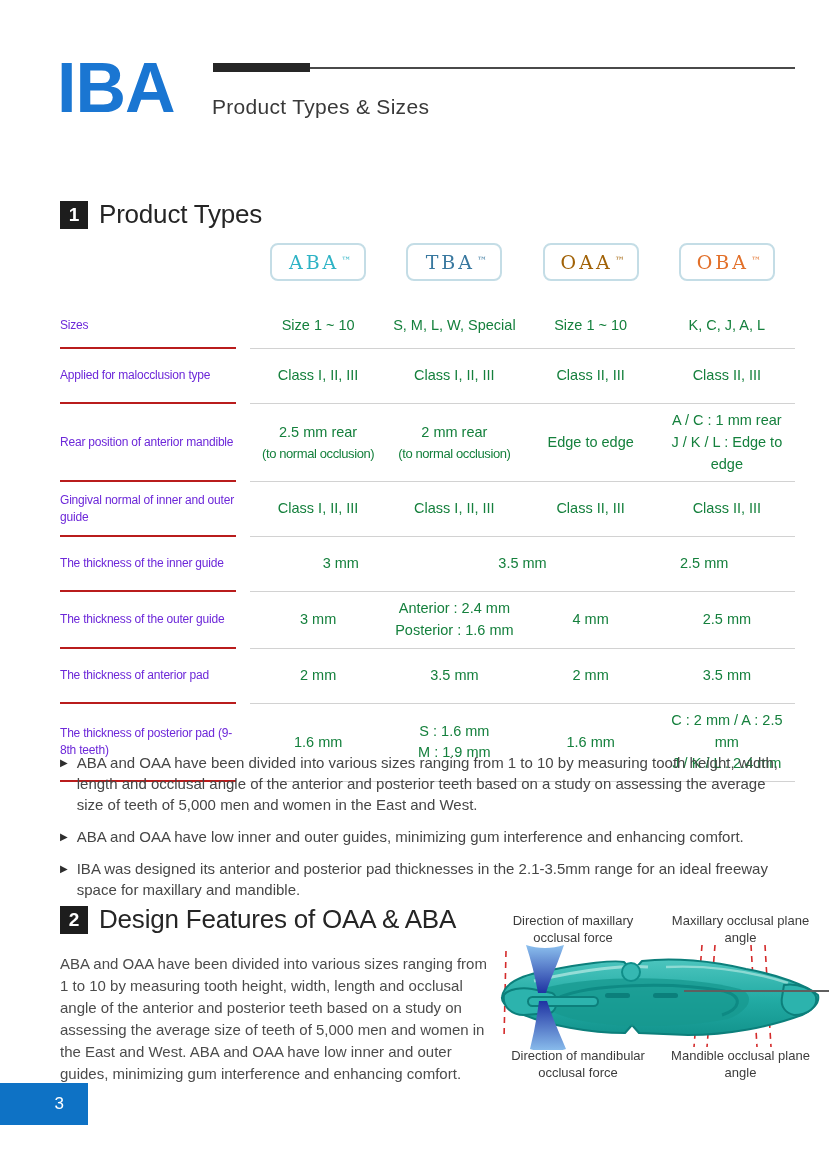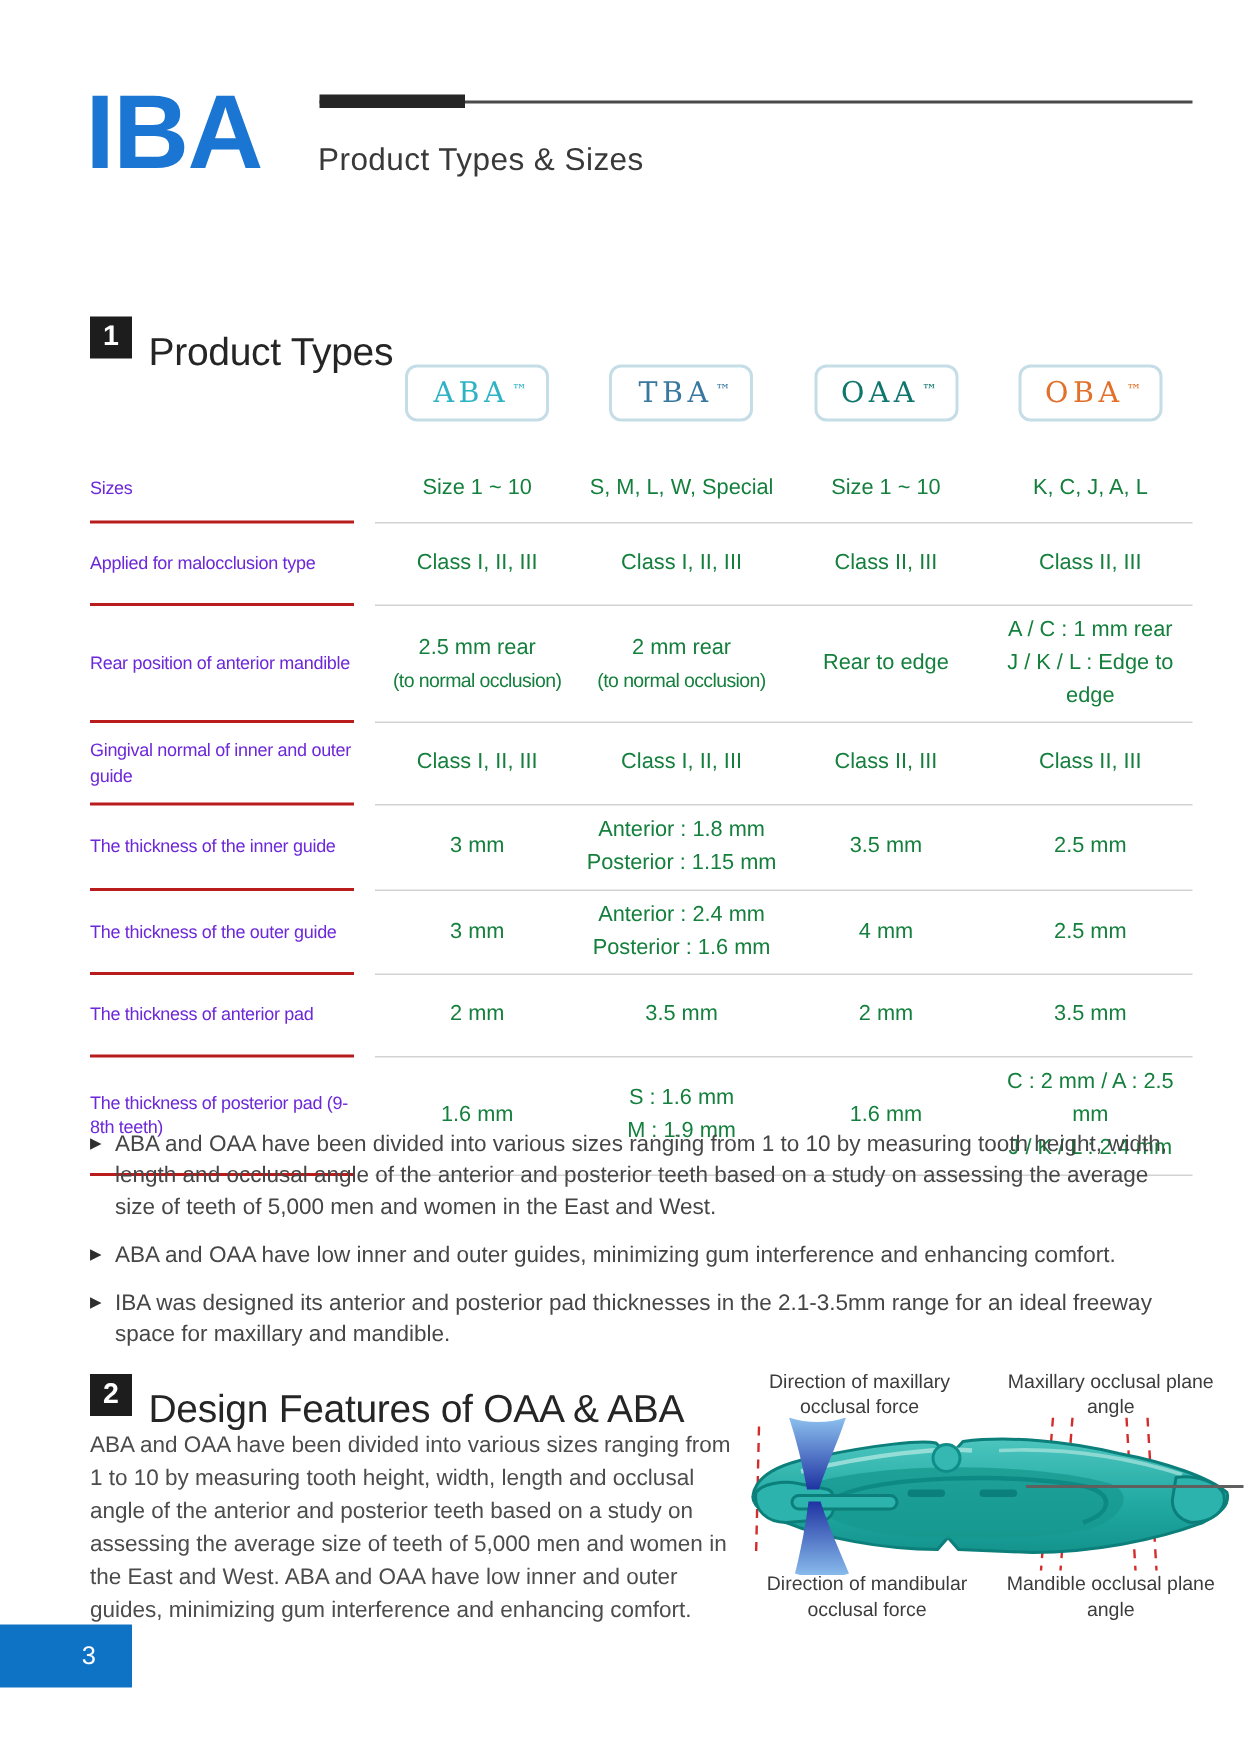--- a/index.html
+++ b/index.html
@@ -12,21 +12,21 @@
           color:#1a76d2; letter-spacing:-1px; line-height:1.1; }
   .rule { position:absolute; left:213px; top:67px; width:582px; height:2px; background:#4a4a4a; }
   .rule-accent { position:absolute; left:0; top:-4px; width:97px; height:9px; background:#262626; }
   .subtitle { position:absolute; left:212px; top:95px; font-size:21px; color:#393939; letter-spacing:0.3px; }
 
   
   .sec-head { position:absolute; left:60px; display:flex; align-items:center; gap:11px; }
   .numbox { display:inline-flex; align-items:center; justify-content:center;
             width:28px; height:28px; background:#1d1d1d; color:#fff;
             font-size:19px; font-weight:700; }
-  .sec-title { font-size:26px; color:#252525; letter-spacing:-0.2px;margin-top:20px; }
+  .sec-title { font-size:26px; color:#252525; letter-spacing:-0.2px; }
 
   
   .table { position:absolute; left:60px; top:243px; width:735px; }
   .badge-row { display:flex; height:60px; margin-left:190px; }
   .badge-slot { flex:1; display:flex; align-items:flex-start; justify-content:center; }
   .badge { display:inline-flex; align-items:center; justify-content:center;
            min-width:96px; height:38px; border:2px solid #c4dde6; border-radius:8px;
            background:#fff; font-family:"DejaVu Serif", serif; font-weight:400;
            font-size:19px; letter-spacing:3px; padding:0 8px 0 12px; }
   .badge sup { font-size:10px; letter-spacing:0; margin-left:2px; transform:translateY(-2px); }
@@ -88,21 +88,21 @@
             <sup>™</sup>
           </div>
         </div>
         <div class="badge-slot">
           <div class="badge" style="color: rgb(57, 120, 159);">
             <span>TBA</span>
             <sup>™</sup>
           </div>
         </div>
         <div class="badge-slot">
-          <div class="badge" style="color: #0f766e;">
+          <div class="badge" style="color: #a16207;">
             <span>OAA</span>
             <sup>™</sup>
           </div>
         </div>
         <div class="badge-slot">
           <div class="badge" style="color: rgb(226, 112, 42);">
             <span>OBA</span>
             <sup>™</sup>
           </div>
         </div>
@@ -147,21 +147,21 @@
           <div class="tvals">
             <div class="tcell">
               <div>2.5 mm rear</div>
               <div class="small">(to normal occlusion)</div>
             </div>
             <div class="tcell">
               <div>2 mm rear</div>
               <div class="small">(to normal occlusion)</div>
             </div>
             <div class="tcell">
-              <div>Rear to edge</div>
+              <div>Edge to edge</div>
             </div>
             <div class="tcell">
               <div>A / C : 1 mm rear</div>
               <div>J / K / L : Edge to edge</div>
             </div>
           </div>
         </div>
         <div class="trow">
           <div class="tlabel">Gingival normal of inner and outer guide</div>
           <div class="tvals">
@@ -177,24 +177,20 @@
             <div class="tcell">
               <div>Class II, III</div>
             </div>
           </div>
         </div>
         <div class="trow">
           <div class="tlabel">The thickness of the inner guide</div>
           <div class="tvals">
             <div class="tcell">
               <div>3 mm</div>
-            </div>
-            <div class="tcell">
-              <div>Anterior : 1.8 mm</div>
-              <div>Posterior : 1.15 mm</div>
             </div>
             <div class="tcell">
               <div>3.5 mm</div>
             </div>
             <div class="tcell">
               <div>2.5 mm</div>
             </div>
           </div>
         </div>
         <div class="trow">

